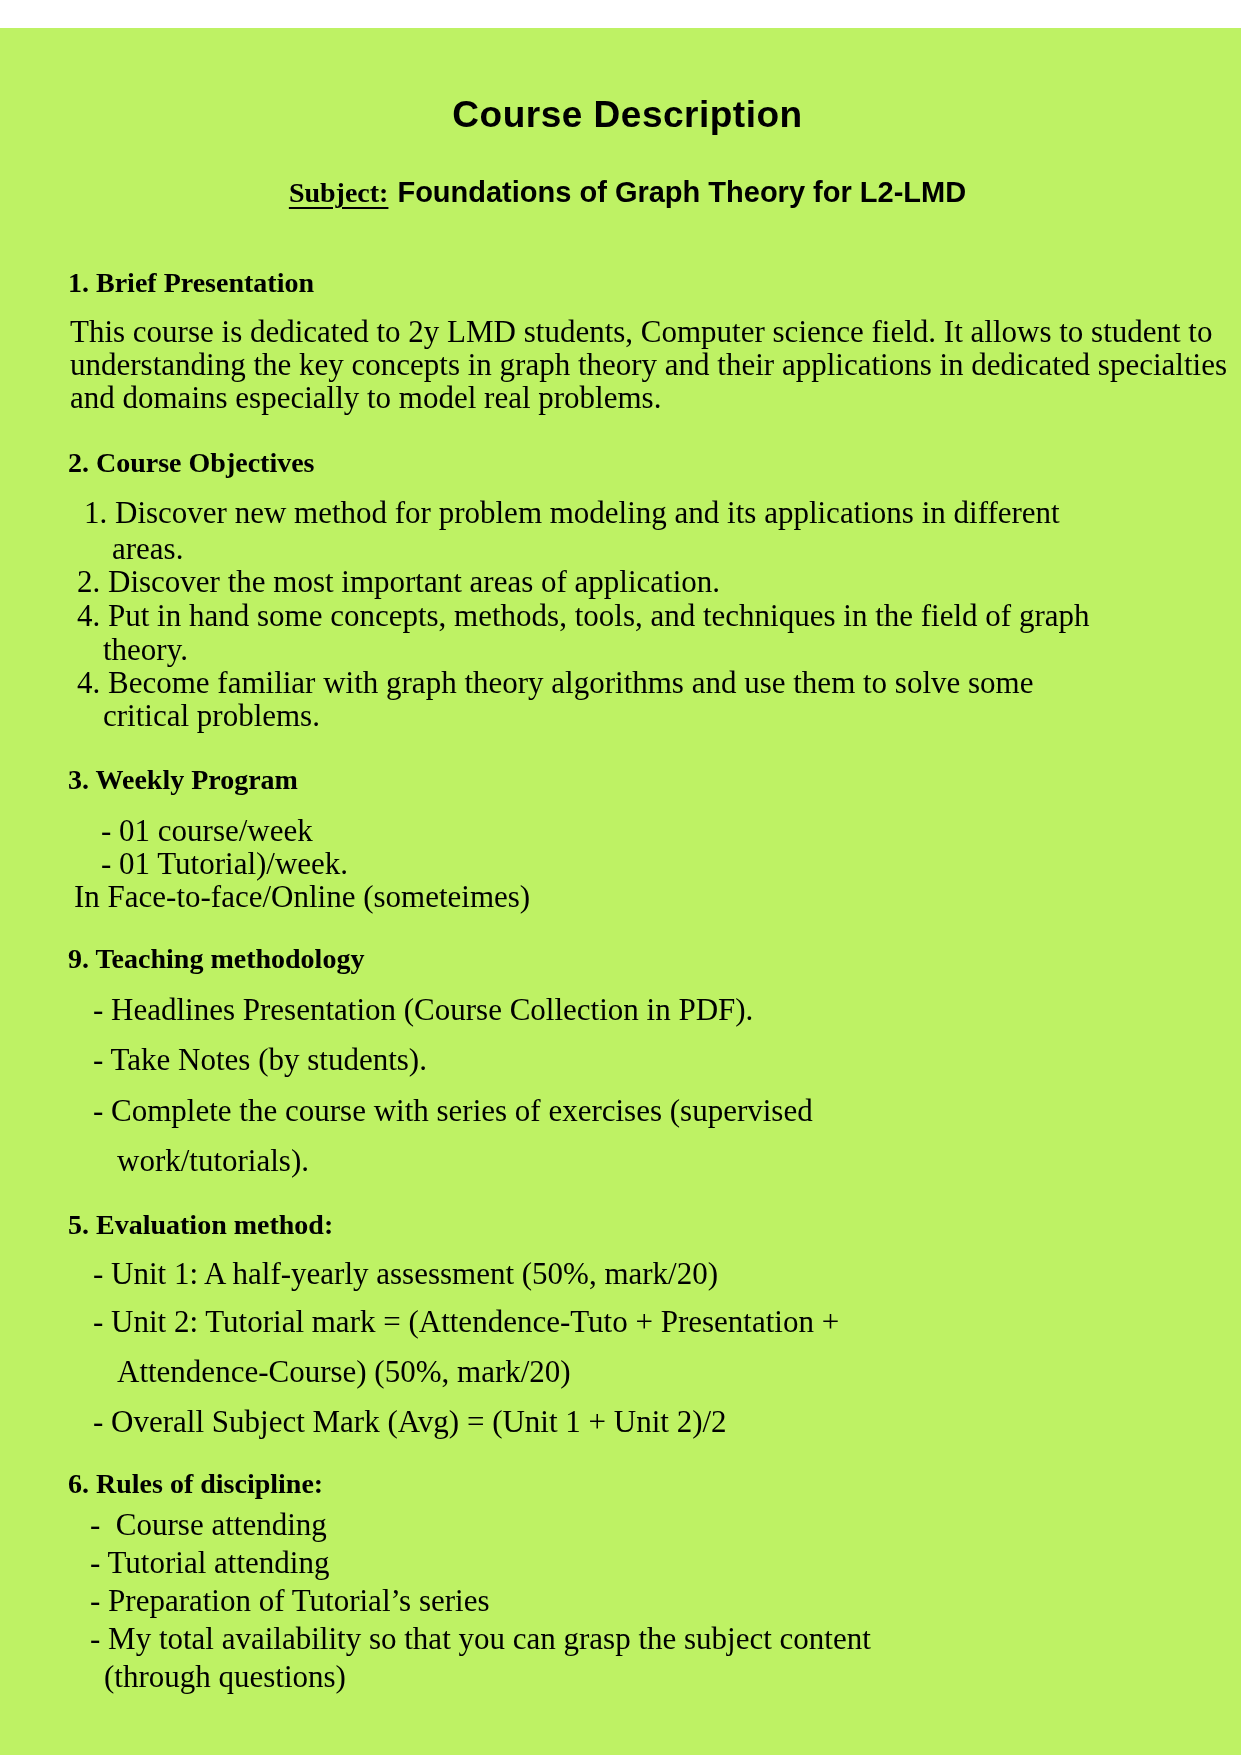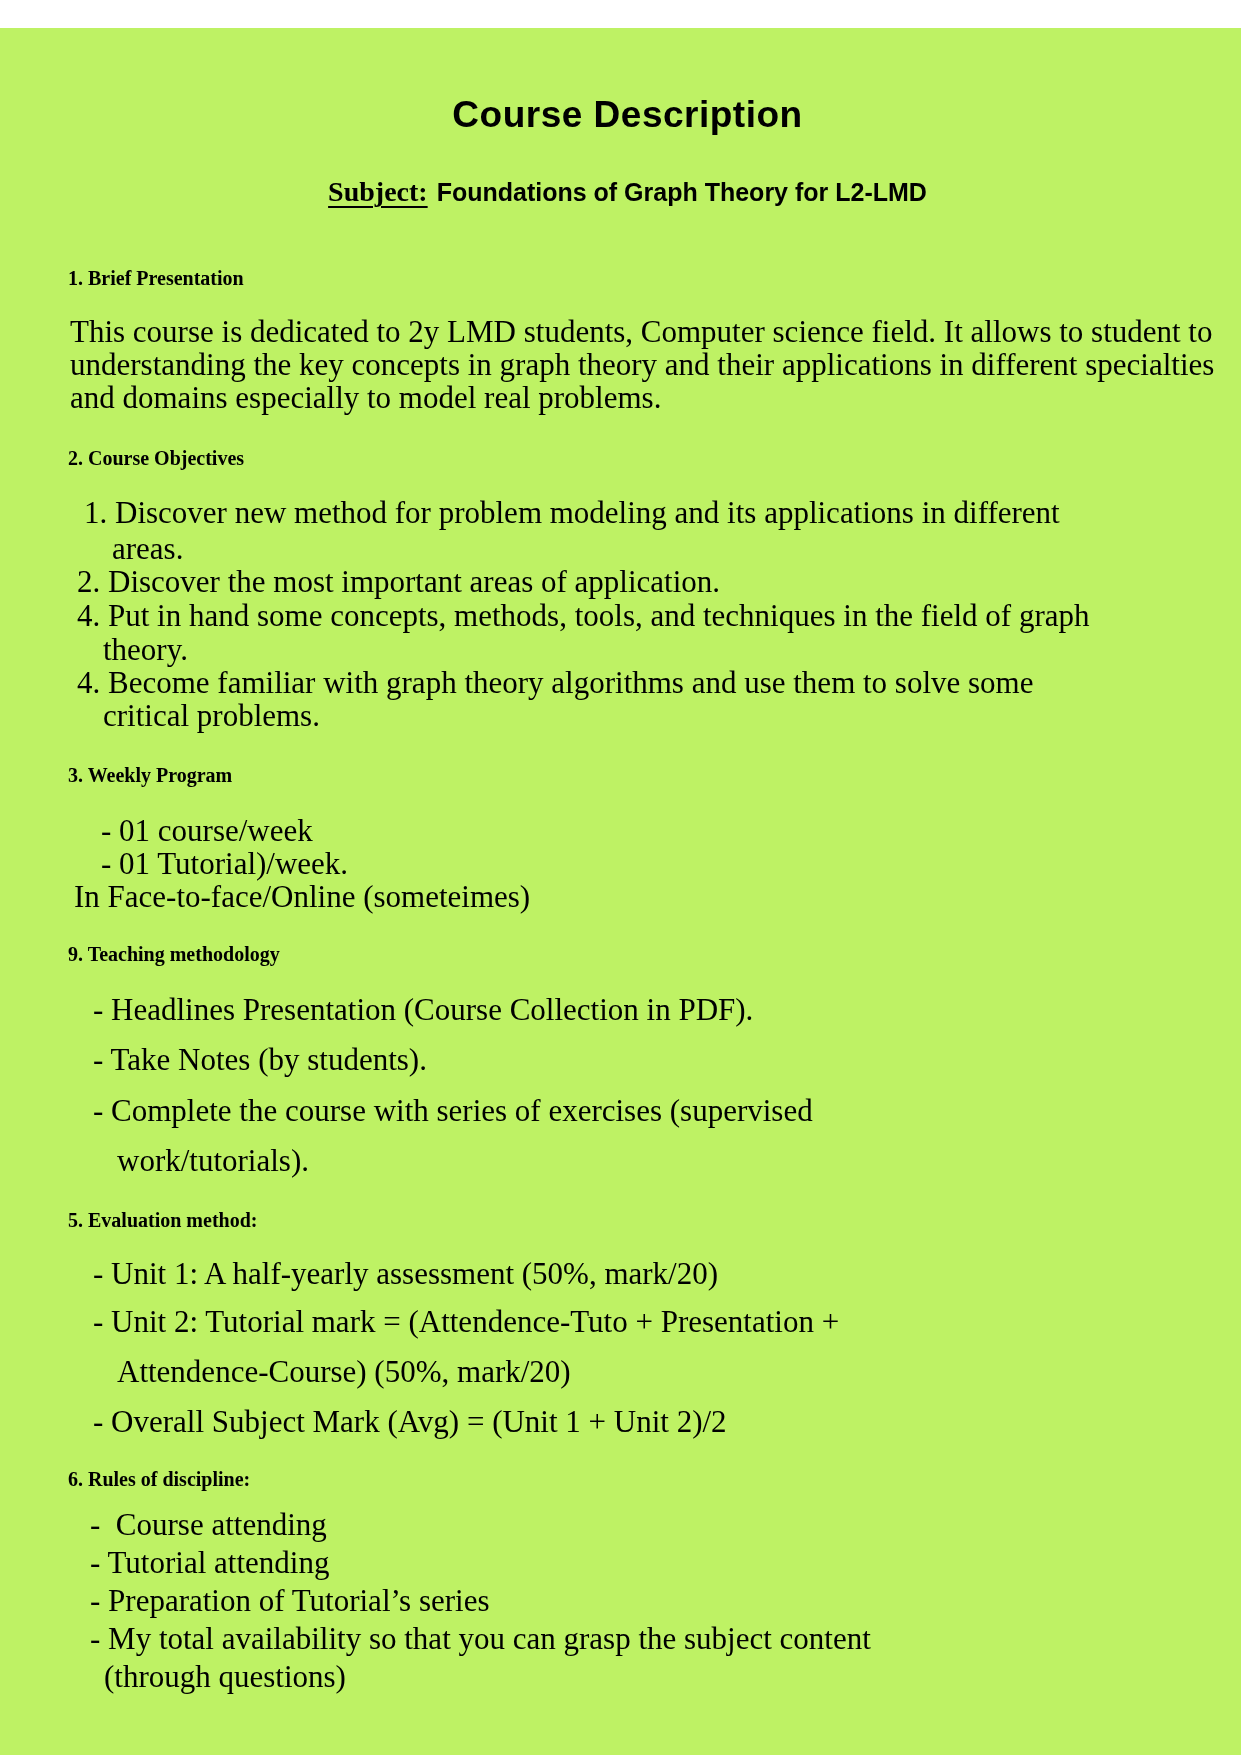--- a/index.html
+++ b/index.html
@@ -24,21 +24,21 @@
   
   .t {
     font-family: "Liberation Serif", "DejaVu Serif", serif;
     font-size: 31px;
     font-weight: 400;
     color: #000000;
   }
   
   .h {
     font-family: "Liberation Serif", "DejaVu Serif", serif;
-    font-size: 20px;
+    font-size: 28px;
     font-weight: 700;
     color: #000000;
   }
   .doc-title {
     position: absolute;
     left: 0;
     top: 66px;
     width: 100%;
     text-align: center;
     text-indent: 14px;
@@ -59,36 +59,36 @@
   .subject-label {
     font-family: "Liberation Serif", "DejaVu Serif", serif;
     font-size: 28px;
     font-weight: 700;
     text-decoration: underline;
     text-decoration-thickness: 2px;
     text-underline-offset: 5px;
   }
   .subject-value {
     font-family: "Liberation Sans", "DejaVu Sans", sans-serif;
-    font-size: 25px;
+    font-size: 29px;
     font-weight: 700;
     margin-left: 9px;
   }
 </style>
 </head>
 <body>
 
 <div class="page">
 
   <div class="doc-title">Course Description</div>
   <div class="subject-line"><span class="subject-label">Subject:</span><span class="subject-value">Foundations of Graph Theory for L2-LMD</span></div>
 
   <div class="h abs" style="top:240px;left:68px">1. Brief Presentation</div>
   <div class="t abs" style="top:288px;left:70px">This course is dedicated to 2y LMD students, Computer science field. It allows to student to</div>
-  <div class="t abs" style="top:321px;left:70px">understanding the key concepts in graph theory and their applications in different specialties</div>
+  <div class="t abs" style="top:321px;left:70px">understanding the key concepts in graph theory and their applications in dedicated specialties</div>
   <div class="t abs" style="top:354px;left:70px">and domains especially to model real problems.</div>
 
   <div class="h abs" style="top:420px;left:68px">2. Course Objectives</div>
   <div class="t abs" style="top:469px;left:84px">1. Discover new method for problem modeling and its applications in different</div>
   <div class="t abs" style="top:505px;left:112px">areas.</div>
   <div class="t abs" style="top:538px;left:77px">2. Discover the most important areas of application.</div>
   <div class="t abs" style="top:572px;left:77px">4. Put in hand some concepts, methods, tools, and techniques in the field of graph</div>
   <div class="t abs" style="top:606px;left:103px">theory.</div>
   <div class="t abs" style="top:639px;left:77px">4. Become familiar with graph theory algorithms and use them to solve some</div>
   <div class="t abs" style="top:672px;left:103px">critical problems.</div>

